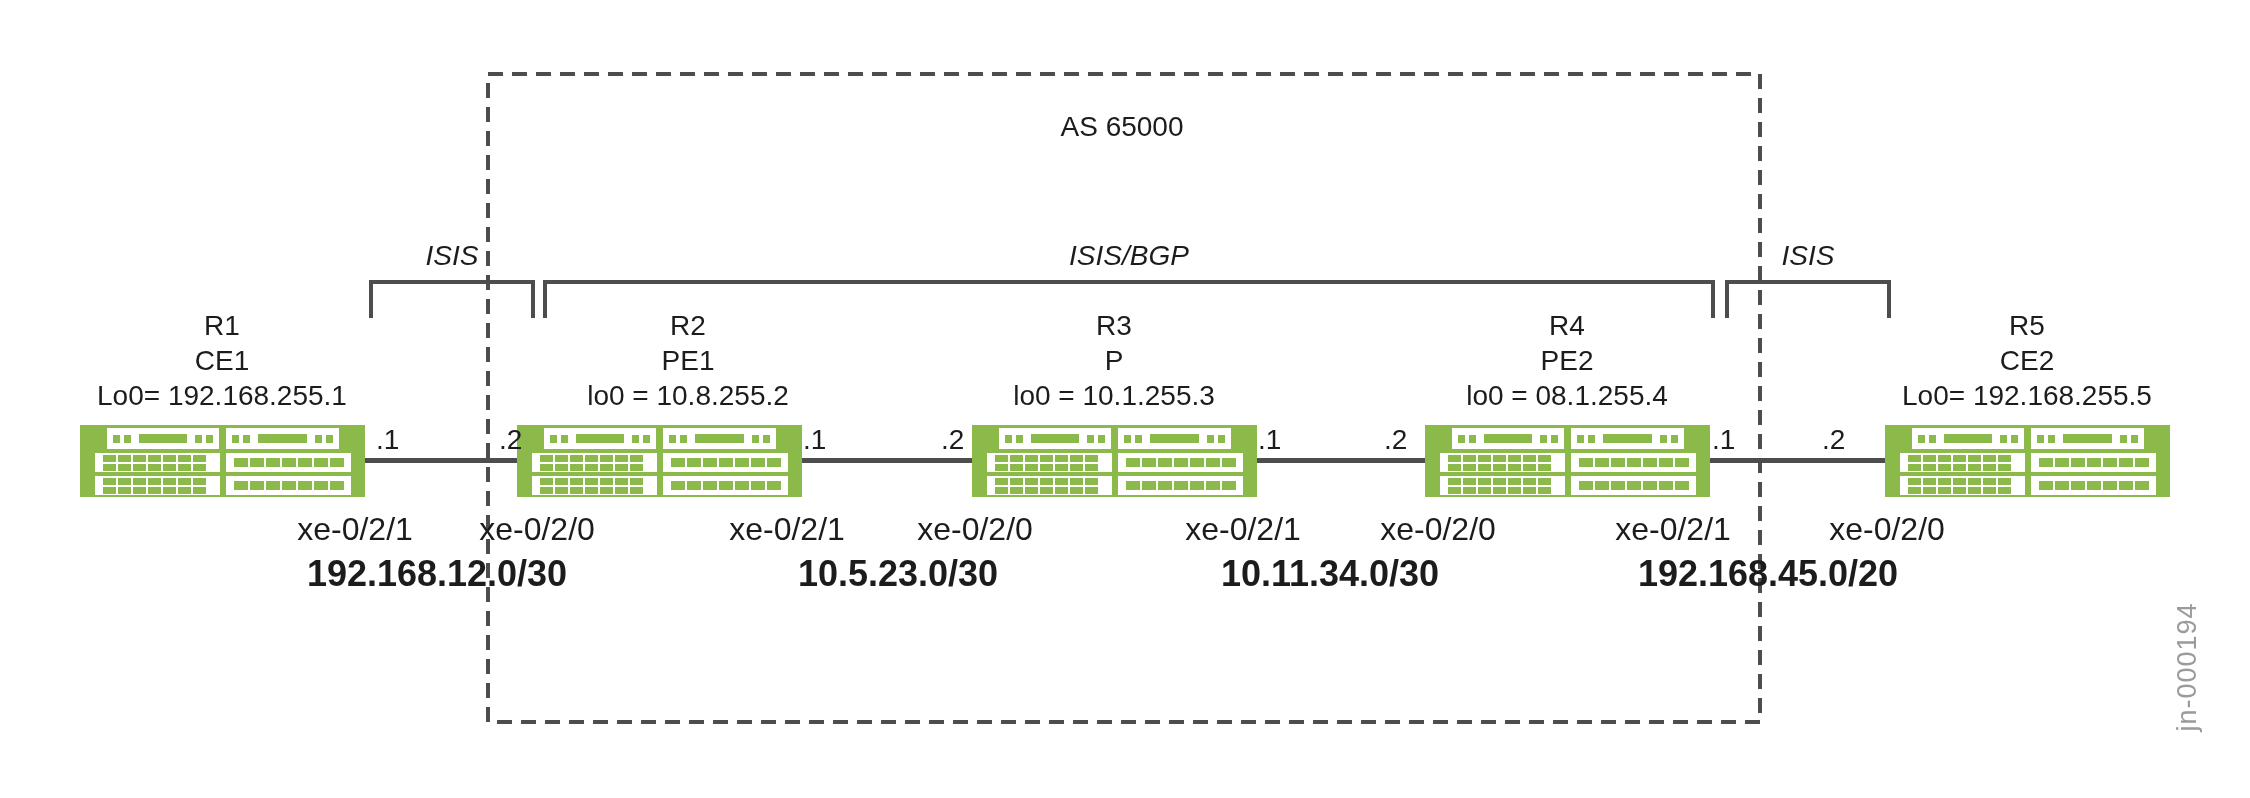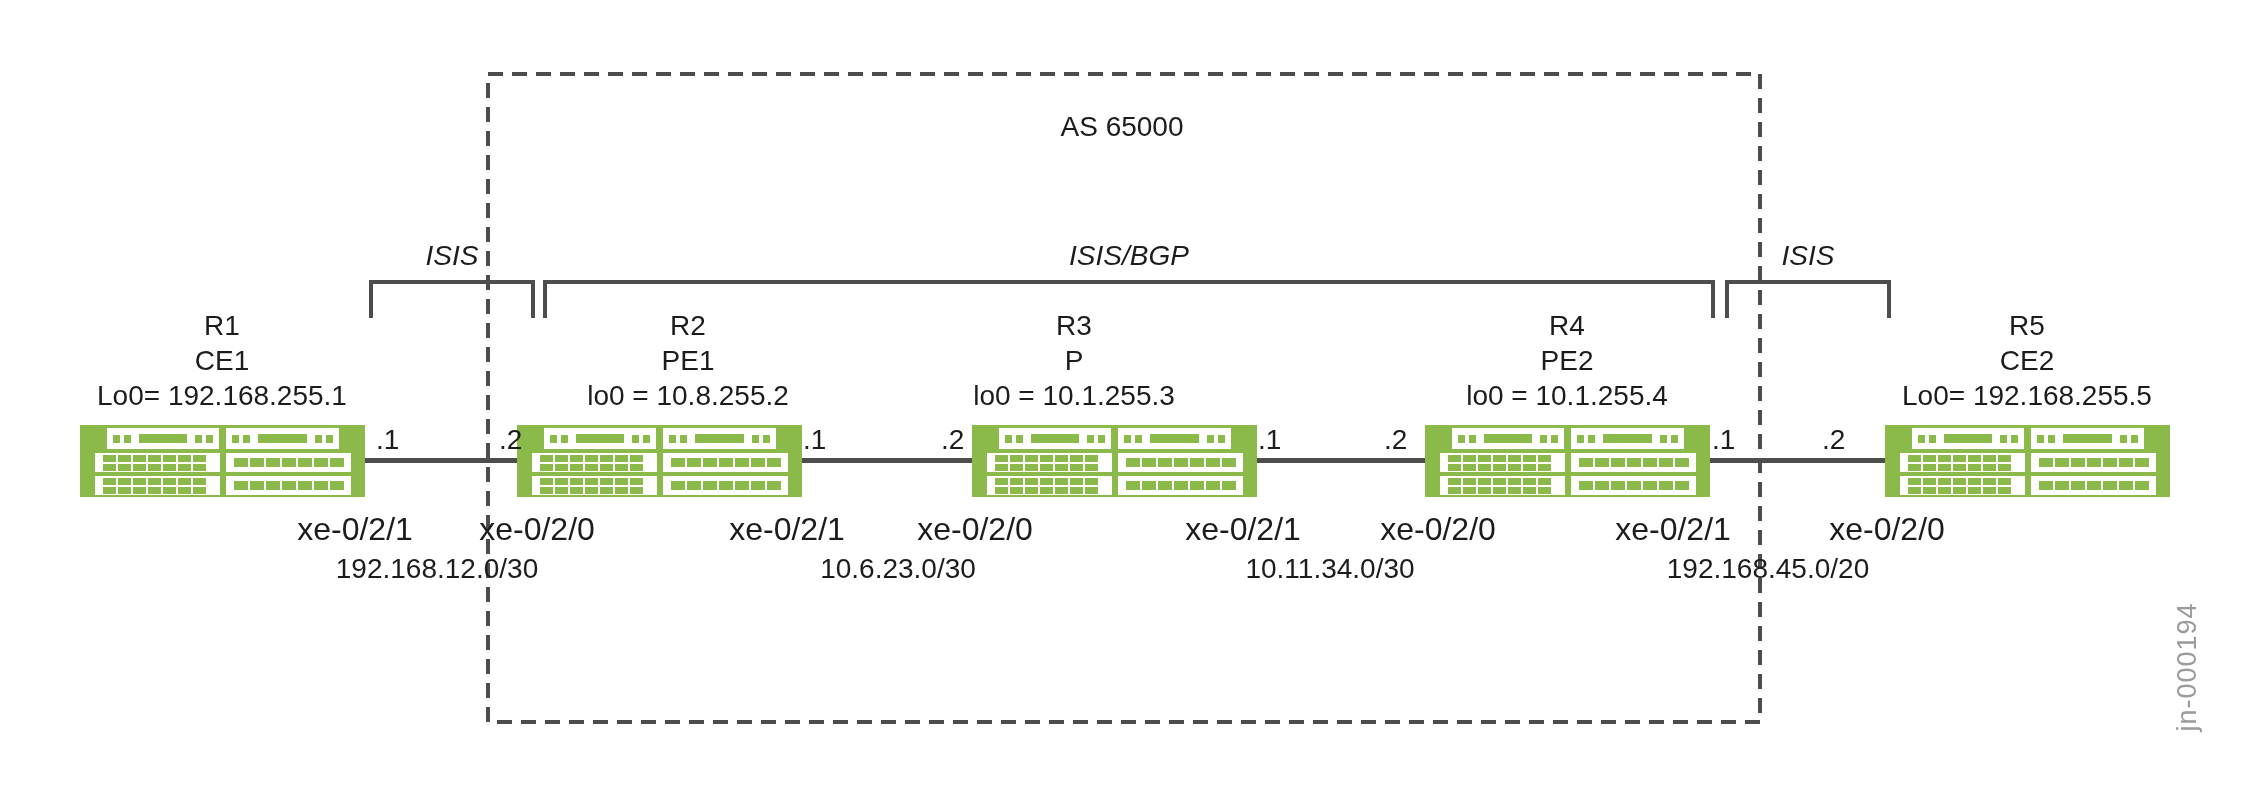--- a/index.html
+++ b/index.html
@@ -44,21 +44,21 @@
   .sq{width:8px;height:8px;background:var(--router-green);}
   .bar{height:9px;width:54px;margin:0 4px;background:var(--router-green);}
   .grid2{margin:2px 0 0 8px;width:103px;height:16px;
     background:
       linear-gradient(to bottom,rgba(0,0,0,0) 0 7px,#ffffff 7px 9px,rgba(0,0,0,0) 9px 16px),
       repeating-linear-gradient(90deg,var(--router-green) 0 13px,rgba(0,0,0,0) 13px 15px);}
   .row1{margin:5px 0 0 8px;width:110px;height:9px;
     background:repeating-linear-gradient(90deg,var(--router-green) 0 14px,rgba(0,0,0,0) 14px 16px);}
   .octet{position:absolute;top:424px;font-size:28px;z-index:3;white-space:nowrap;}
   .iface{position:absolute;top:511px;transform:translateX(-50%);font-size:32px;z-index:3;white-space:nowrap;}
-  .subnet{position:absolute;top:553px;transform:translateX(-50%);font-size:28px;z-index:3;white-space:nowrap;}
+  .subnet{position:absolute;top:553px;transform:translateX(-50%);font-size:36px;z-index:3;white-space:nowrap;font-weight:bold;}
   .watermark{position:absolute;left:2187px;top:667px;transform:translate(-50%,-50%) rotate(-90deg);
     color:var(--watermark-gray);font-size:27px;letter-spacing:1px;z-index:3;white-space:nowrap;}
 </style>
 </head>
 <body>
 
 <div class="canvas">
 
   <svg class="as-svg" width="2250" height="798" aria-hidden="true">
     <rect x="488" y="74" width="1272" height="648"></rect>
@@ -80,29 +80,29 @@
   <div class="rlabel" style="left:222px">
     <div>R1</div>
     <div>CE1</div>
     <div>Lo0= 192.168.255.1</div>
   </div>
   <div class="rlabel" style="left:688px">
     <div>R2</div>
     <div>PE1</div>
     <div>lo0 = 10.8.255.2</div>
   </div>
-  <div class="rlabel" style="left:1074px">
+  <div class="rlabel" style="left:1114px">
     <div>R3</div>
     <div>P</div>
     <div>lo0 = 10.1.255.3</div>
   </div>
   <div class="rlabel" style="left:1567px">
     <div>R4</div>
     <div>PE2</div>
-    <div>lo0 = 10.1.255.4</div>
+    <div>lo0 = 08.1.255.4</div>
   </div>
   <div class="rlabel" style="left:2027px">
     <div>R5</div>
     <div>CE2</div>
     <div>Lo0= 192.168.255.5</div>
   </div>
 
   <div class="router" style="left:80px">
     <div class="panel pa ports">
         <i class="sq"></i>
@@ -256,19 +256,19 @@
   <div class="iface" style="left:355px">xe-0/2/1</div>
   <div class="iface" style="left:537px">xe-0/2/0</div>
   <div class="iface" style="left:787px">xe-0/2/1</div>
   <div class="iface" style="left:975px">xe-0/2/0</div>
   <div class="iface" style="left:1243px">xe-0/2/1</div>
   <div class="iface" style="left:1438px">xe-0/2/0</div>
   <div class="iface" style="left:1673px">xe-0/2/1</div>
   <div class="iface" style="left:1887px">xe-0/2/0</div>
 
   <div class="subnet" style="left:437px">192.168.12.0/30</div>
-  <div class="subnet" style="left:898px">10.6.23.0/30</div>
+  <div class="subnet" style="left:898px">10.5.23.0/30</div>
   <div class="subnet" style="left:1330px">10.11.34.0/30</div>
   <div class="subnet" style="left:1768px">192.168.45.0/20</div>
 
   <div class="watermark">jn-000194</div>
 
 </div>
 
 </body></html>

